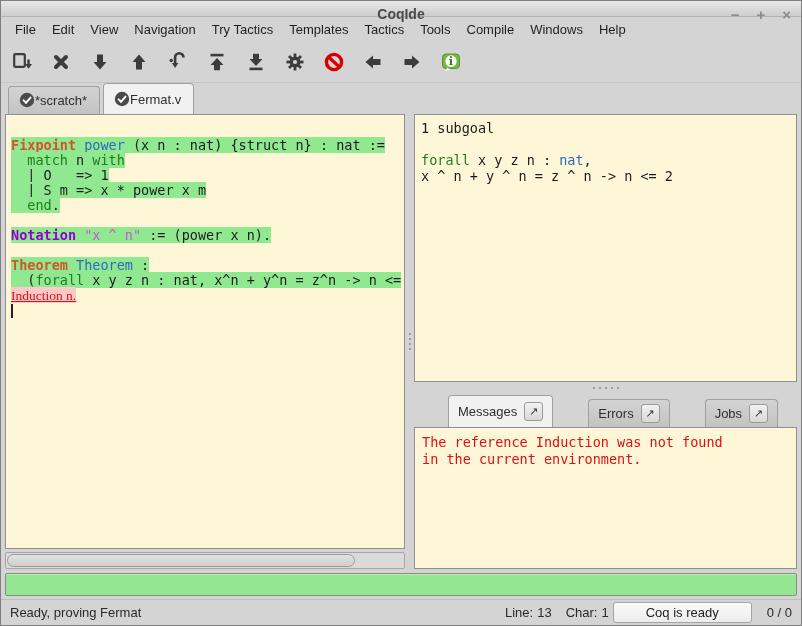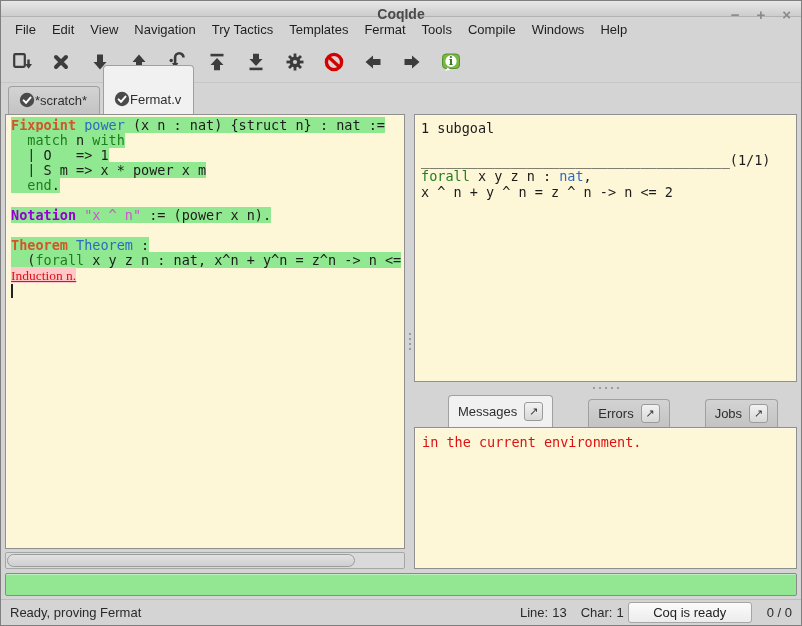--- a/index.html
+++ b/index.html
@@ -27,29 +27,29 @@
   .toolbar { height:42px; flex:none; display:flex; align-items:center; padding:0 8px; gap:13px;
              border-bottom:1px solid #c6c6c6; }
   .tbtn { width:26px; height:26px; display:flex; align-items:center; justify-content:center; }
   .tbtn svg { display:block; }
 
   
   .tabbar { height:31px; flex:none; display:flex; align-items:flex-end; padding:0 0 0 7px; }
   .tab { display:flex; align-items:center; padding:5px 12px 6px 10px; font-size:13px;
          color:#2e2e2e; background:linear-gradient(#d3d3d3,#c3c3c3);
          border:1px solid #a0a0a0; border-bottom:none; border-radius:4px 4px 0 0; margin-right:3px; }
-  .tab.active { background:#f1f1f1; padding-top:25px; padding-bottom:7px; }
+  .tab.active { background:#f1f1f1; padding-top:7px; padding-bottom:7px; }
 
   
   .main { flex:1; display:flex; padding:0 4px 4px 4px; min-height:0; }
   .left-pane { width:400px; flex:none; display:flex; flex-direction:column; min-height:0; }
 
   .editor-frame { flex:1; border:1px solid #8f8f8f; background:#fdf6d7; overflow:hidden;
                   padding:3px 0 0 5px; box-shadow:inset 1px 1px 0 #ffffff55; }
-  .codeview { font-family:"DejaVu Sans Mono", monospace; font-size:13.5px; line-height:15px; }
+  .codeview { font-family:"DejaVu Sans Mono", monospace; font-size:13.5px; line-height:15px;margin-top:20px; }
   .cline { white-space:pre; min-height:15px; }
   .seg-wrap { white-space:pre; }
   .hl-ok   { background:#90e890; }
   .hl-error{ background:#ffc9c9; }
   .st-plain{ color:#1c1c1c; }
   .st-decl { color:#d4542a; font-weight:bold; }
   .st-def  { color:#2d6ac0; }
   .st-kw   { color:#1e7e1e; }
   .st-vern { color:#9400d3; font-weight:bold; }
   .st-str  { color:#cc55cc; }
@@ -85,21 +85,21 @@
   .msg-content .mline { white-space:pre; }
 
   
   .progressbar { height:23px; flex:none; margin:0 4px 3px 4px; border:1px solid #8a8a8a;
                  background:#93e793; border-radius:2px; box-shadow:inset 0 1px 0 #ffffff66; }
   .statusbar { height:26px; flex:none; border-top:1px solid #bdbdbd; display:flex; align-items:center;
                padding:0 9px; font-size:13px; color:#2a2a2a; }
   .statusbar .sleft { flex:1; }
   .statusbar .slabel { margin-left:14px; }
   .statusbar .sval { margin-left:4px; }
-  .coq-status-btn { width:124px; height:21px; margin-left:4px; display:flex; align-items:center;
+  .coq-status-btn { width:139px; height:21px; margin-left:4px; display:flex; align-items:center;
                     justify-content:center; background:linear-gradient(#fbfbfb,#ececec);
                     border:1px solid #a5a5a5; border-radius:3px; font-size:13px; color:#222; }
   .counter { margin-left:15px; }
 </style>
 </head>
 <body>
 
 <div class="window">
 
   <div class="titlebar">
@@ -111,21 +111,21 @@
     </div>
   </div>
 
   <div class="menubar">
     <span class="mitem">File</span>
     <span class="mitem">Edit</span>
     <span class="mitem">View</span>
     <span class="mitem">Navigation</span>
     <span class="mitem">Try Tactics</span>
     <span class="mitem">Templates</span>
-    <span class="mitem">Fermat</span>
+    <span class="mitem">Tactics</span>
     <span class="mitem">Tools</span>
     <span class="mitem">Compile</span>
     <span class="mitem">Windows</span>
     <span class="mitem">Help</span>
   </div>
 
   <div class="toolbar">
     <div class="tbtn">
       <svg width="22" height="22" viewBox="0 0 22 22">
         <rect x="3.2" y="3.2" width="10.6" height="12.6" rx="1" fill="none" stroke="#3c3c3c" stroke-width="2.2"></rect>
@@ -251,21 +251,20 @@
         <i></i>
         <i></i>
         <i></i>
     </div>
 
     <div class="right-pane">
       <div class="goal-frame">
         <div class="goalview" id="goal-lines">
             <div class="cline"><span class="seg-wrap"><span class="st-plain">1 subgoal</span></span></div>
             <div class="cline">&nbsp;</div>
-            <div class="cline"><span class="seg-wrap"><span class="st-plain">______________________________________(1/1)</span></span></div>
             <div class="cline"><span class="seg-wrap"><span class="st-kw">forall</span><span class="st-plain"> x y z n : </span><span class="st-def">nat</span><span class="st-plain">,</span></span></div>
             <div class="cline"><span class="seg-wrap"><span class="st-plain">x ^ n + y ^ n = z ^ n -&gt; n &lt;= 2</span></span></div>
           </div>
       </div>
 
       <div class="hsplitter">
         <i></i>
           <i></i>
           <i></i>
           <i></i>
@@ -288,20 +287,21 @@
         <div class="mtab">
           <span>Jobs</span>
           <span class="detach-btn">
               <span>↗</span>
             </span>
         </div>
       </div>
 
       <div class="msg-content">
         <div id="message-lines">
+            <div class="mline">The reference Induction was not found</div>
             <div class="mline">in the current environment.</div>
           </div>
       </div>
     </div>
   </div>
 
   <div class="progressbar"></div>
 
   <div class="statusbar">
     <span class="sleft">Ready, proving Fermat</span>

